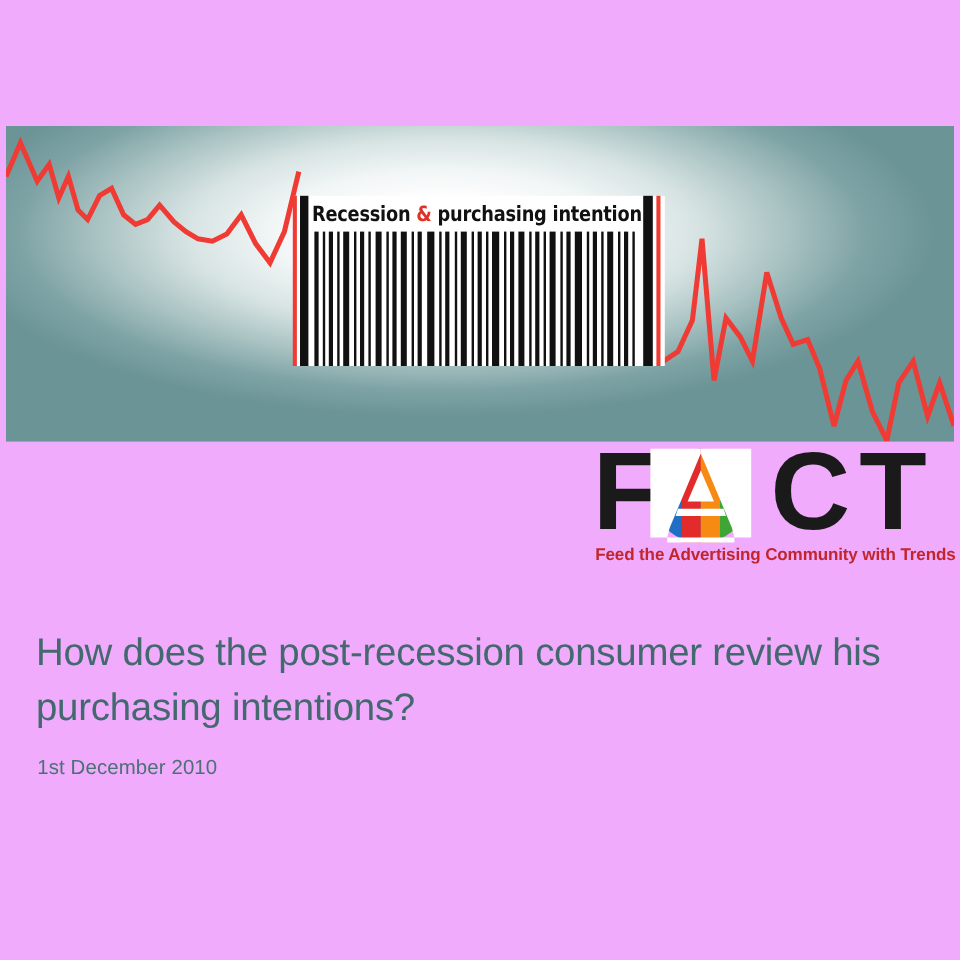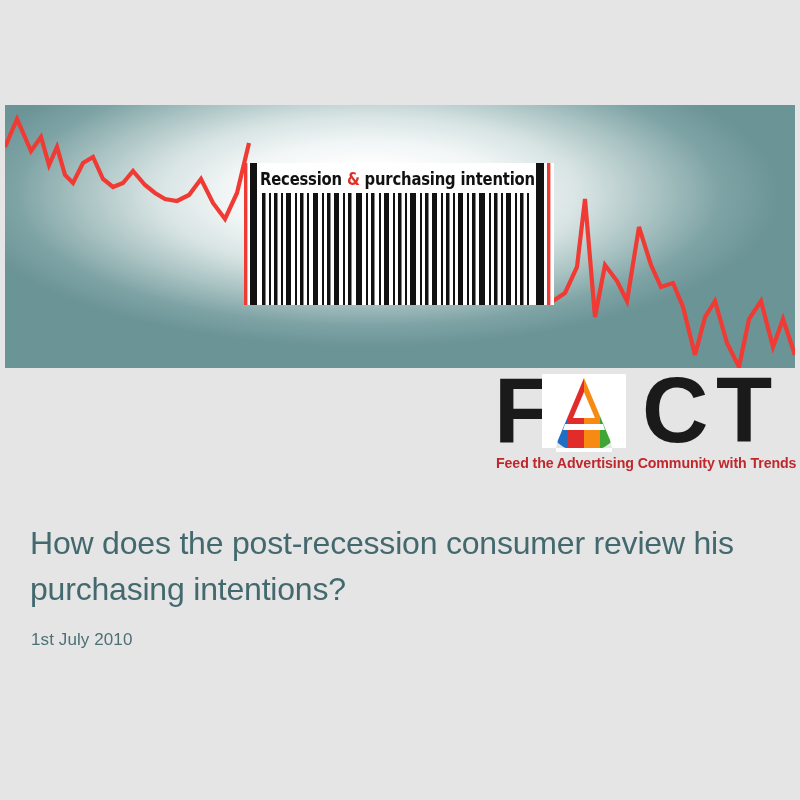--- a/index.html
+++ b/index.html
@@ -13,21 +13,21 @@
     font-family: "Liberation Sans", sans-serif;
     overflow: hidden;
     position: relative;
   }
 
   .slide {
     position: absolute;
     left: 0; top: 0;
     width: 800px;
     height: 800px;
-    background: #e5e5e5;
+    background: #f0abfc;
   }
 
   
   .banner {
     position: absolute;
     left: 5px;
     top: 105px;
     width: 790px;
     height: 263px;
     overflow: hidden;
@@ -271,15 +271,15 @@
 
       <span class="logo-letter c">C</span>
       <span class="logo-letter t">T</span>
     </div>
 
     <div class="logo-tagline">Feed the Advertising Community with Trends</div>
   </div>
 
   <div class="title">How does the post-recession consumer review his purchasing intentions?</div>
 
-  <div class="subtitle">1st July 2010</div>
+  <div class="subtitle">1st December 2010</div>
 
 </div>
 
 </body></html>

